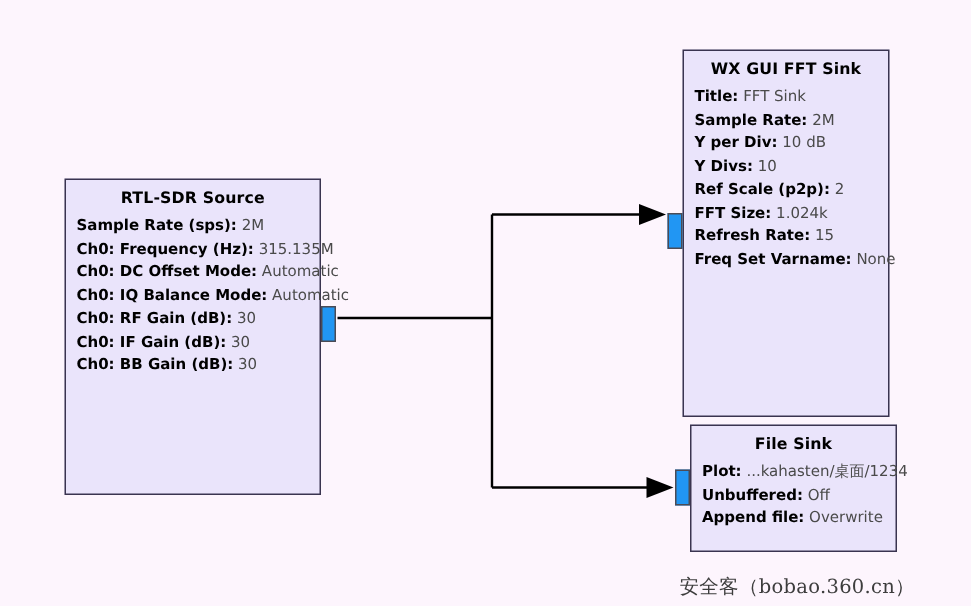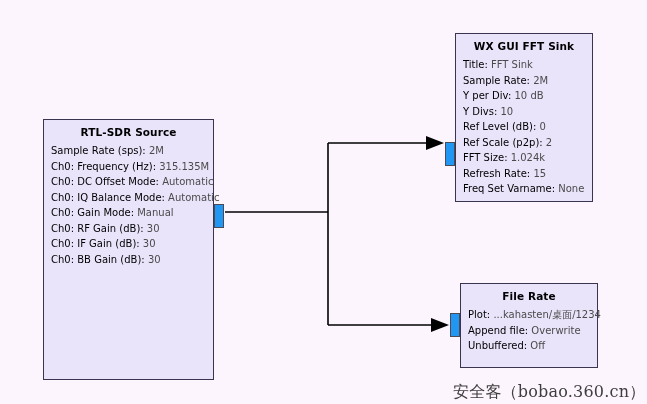--- a/index.html
+++ b/index.html
@@ -49,21 +49,21 @@
     margin-bottom: 5px;
     white-space: nowrap;
   }
   .prop {
     font-size: 10px;
     line-height: 15.5px;
     white-space: nowrap;
     color: #3b3b3b;
   }
   .prop .k {
-    font-weight: normal;
+    font-weight: bold;
     color: #000000;
   }
   .prop .v {
     font-weight: normal;
     color: #4a4a4a;
   }
 
   
   .port {
     position: absolute;
@@ -76,43 +76,43 @@
   .port.out {
     right: -11px;
   }
   .port.in {
     left: -11px;
   }
 
   
   #block-rtlsdr {
     left: 43px;  top: 119px;
-    width: 171px; height: 261px;
+    width: 171px; height: 211px;
   }
   #block-rtlsdr .port.out { top: 84px; }
 
   #block-fftsink {
     left: 455px; top: 33px;
-    width: 138px; height: 169px;
+    width: 138px; height: 245px;
   }
   #block-fftsink .port.in { top: 108px; }
 
   #block-filesink {
     left: 460px; top: 283px;
     width: 138px; height: 85px;
   }
   #block-filesink .port.in { top: 29px; }
 
   
   #watermark {
     position: absolute;
     left: 453px;
     top: 382px;
     font-family: "DejaVu Serif", serif;
-    font-size: 16px;
+    font-size: 13px;
     color: #3d3d3d;
     white-space: nowrap;
     letter-spacing: 0.2px;
   }
 </style>
 </head>
 <body>
 
 <div id="canvas">
 
@@ -142,24 +142,20 @@
     </div>
     <div class="prop">
       <span class="k">Ch0: DC Offset Mode:</span>
       <span class="v">Automatic</span>
     </div>
     <div class="prop">
       <span class="k">Ch0: IQ Balance Mode:</span>
       <span class="v">Automatic</span>
     </div>
     <div class="prop">
-      <span class="k">Ch0: Gain Mode:</span>
-      <span class="v">Manual</span>
-    </div>
-    <div class="prop">
       <span class="k">Ch0: RF Gain (dB):</span>
       <span class="v">30</span>
     </div>
     <div class="prop">
       <span class="k">Ch0: IF Gain (dB):</span>
       <span class="v">30</span>
     </div>
     <div class="prop">
       <span class="k">Ch0: BB Gain (dB):</span>
       <span class="v">30</span>
@@ -181,57 +177,53 @@
     </div>
     <div class="prop">
       <span class="k">Y per Div:</span>
       <span class="v">10 dB</span>
     </div>
     <div class="prop">
       <span class="k">Y Divs:</span>
       <span class="v">10</span>
     </div>
     <div class="prop">
-      <span class="k">Ref Level (dB):</span>
-      <span class="v">0</span>
-    </div>
-    <div class="prop">
       <span class="k">Ref Scale (p2p):</span>
       <span class="v">2</span>
     </div>
     <div class="prop">
       <span class="k">FFT Size:</span>
       <span class="v">1.024k</span>
     </div>
     <div class="prop">
       <span class="k">Refresh Rate:</span>
       <span class="v">15</span>
     </div>
     <div class="prop">
       <span class="k">Freq Set Varname:</span>
       <span class="v">None</span>
     </div>
 
     <div class="port in"></div>
   </div>
 
   <div class="block" id="block-filesink">
-    <div class="block-title">File Rate</div>
+    <div class="block-title">File Sink</div>
 
     <div class="prop">
       <span class="k">Plot:</span>
       <span class="v">...kahasten/桌面/1234</span>
     </div>
     <div class="prop">
+      <span class="k">Unbuffered:</span>
+      <span class="v">Off</span>
+    </div>
+    <div class="prop">
       <span class="k">Append file:</span>
       <span class="v">Overwrite</span>
     </div>
-    <div class="prop">
-      <span class="k">Unbuffered:</span>
-      <span class="v">Off</span>
-    </div>
 
     <div class="port in"></div>
   </div>
 
   <div id="watermark">安全客（bobao.360.cn）</div>
 
 </div>
 
 </body></html>

